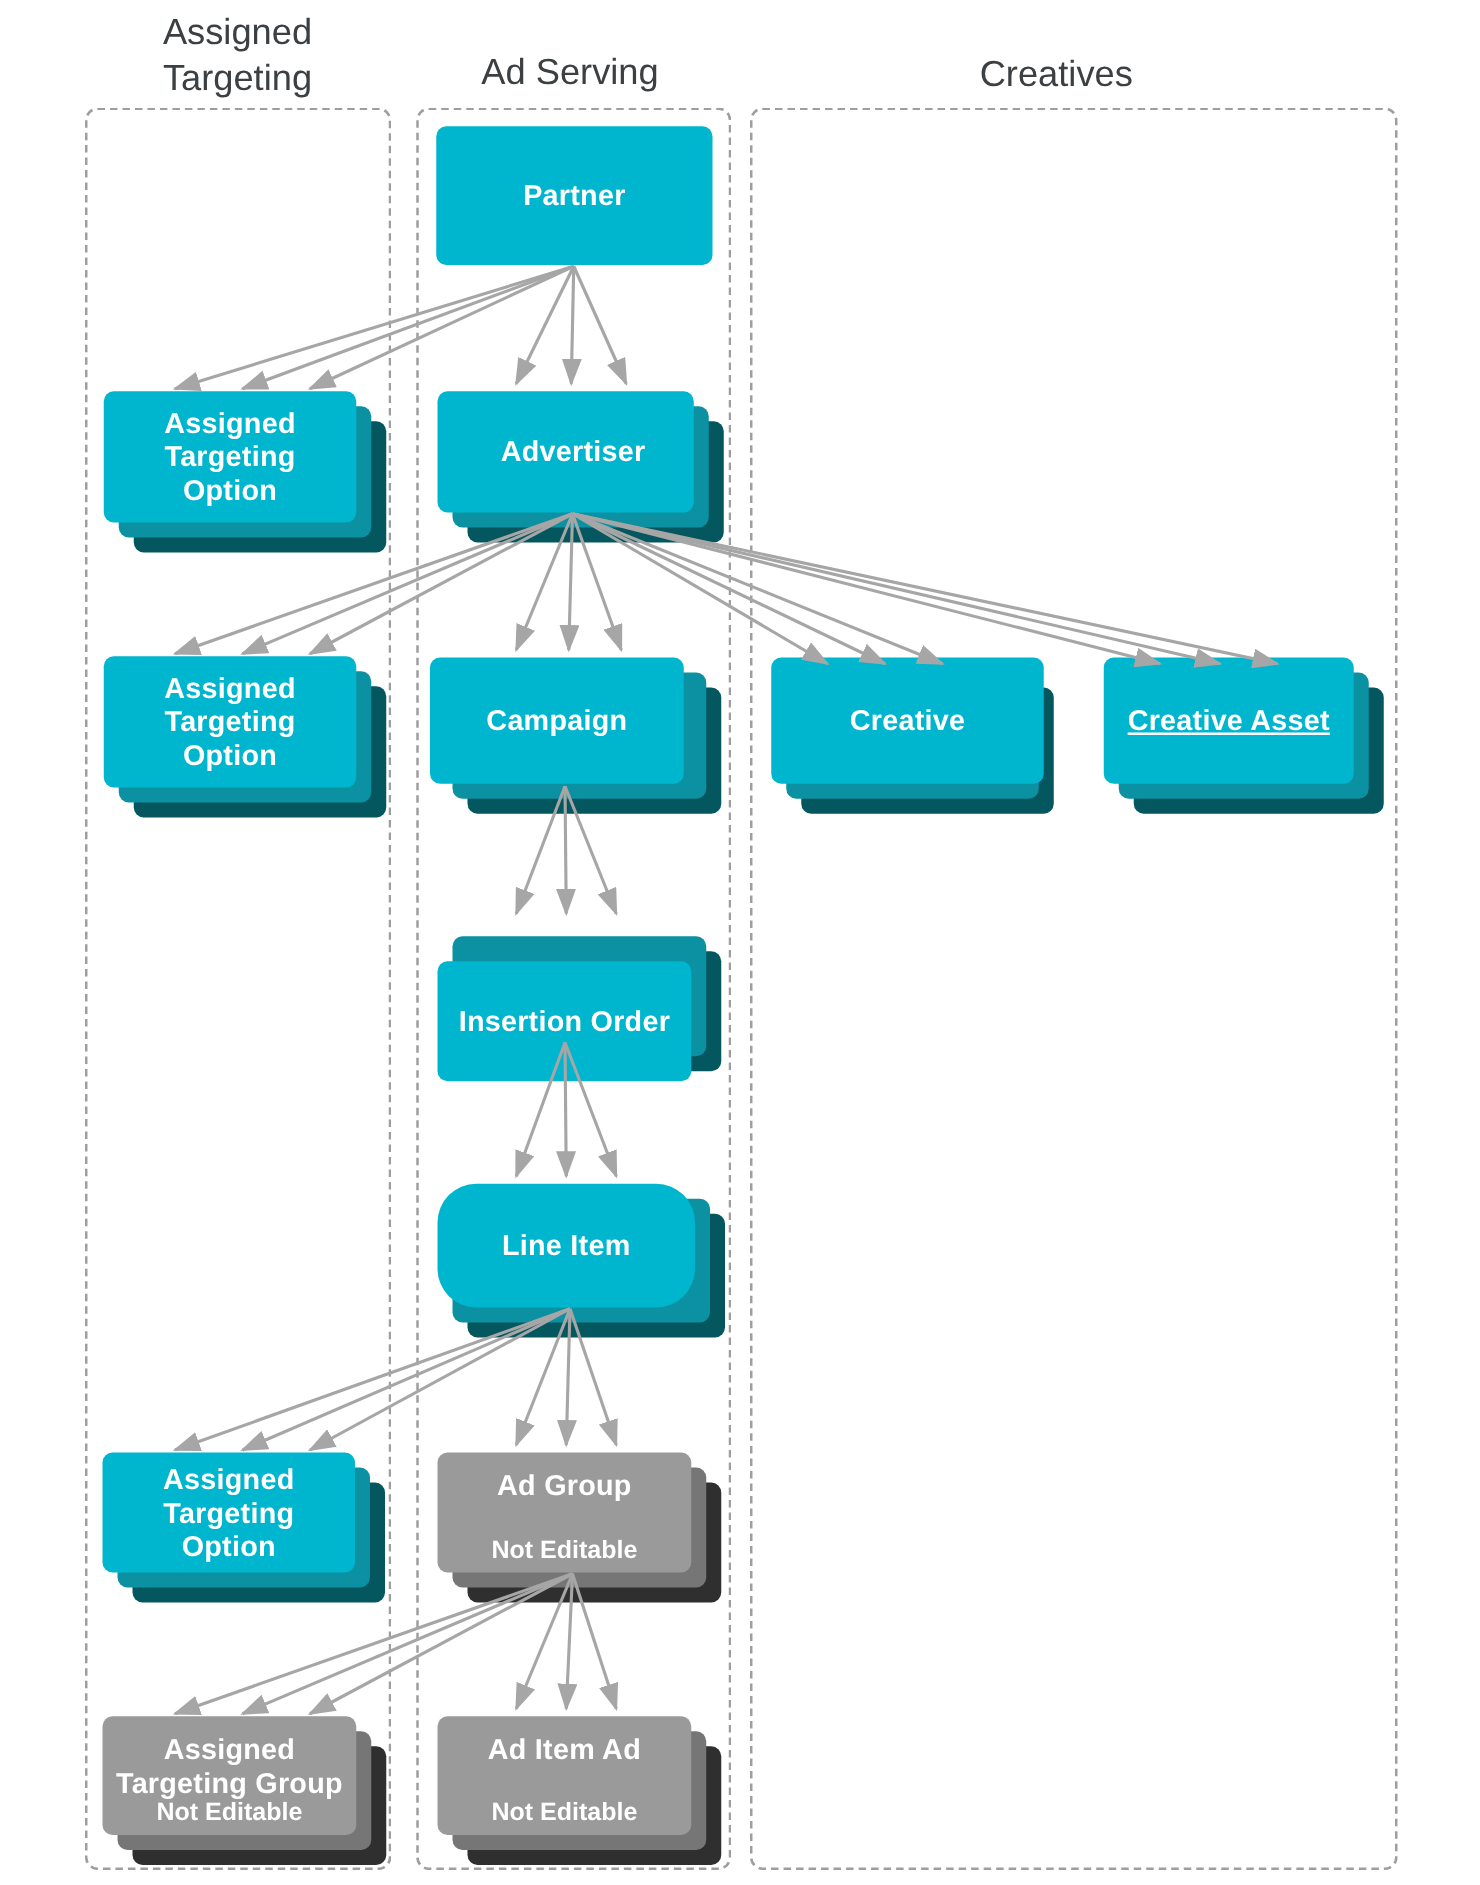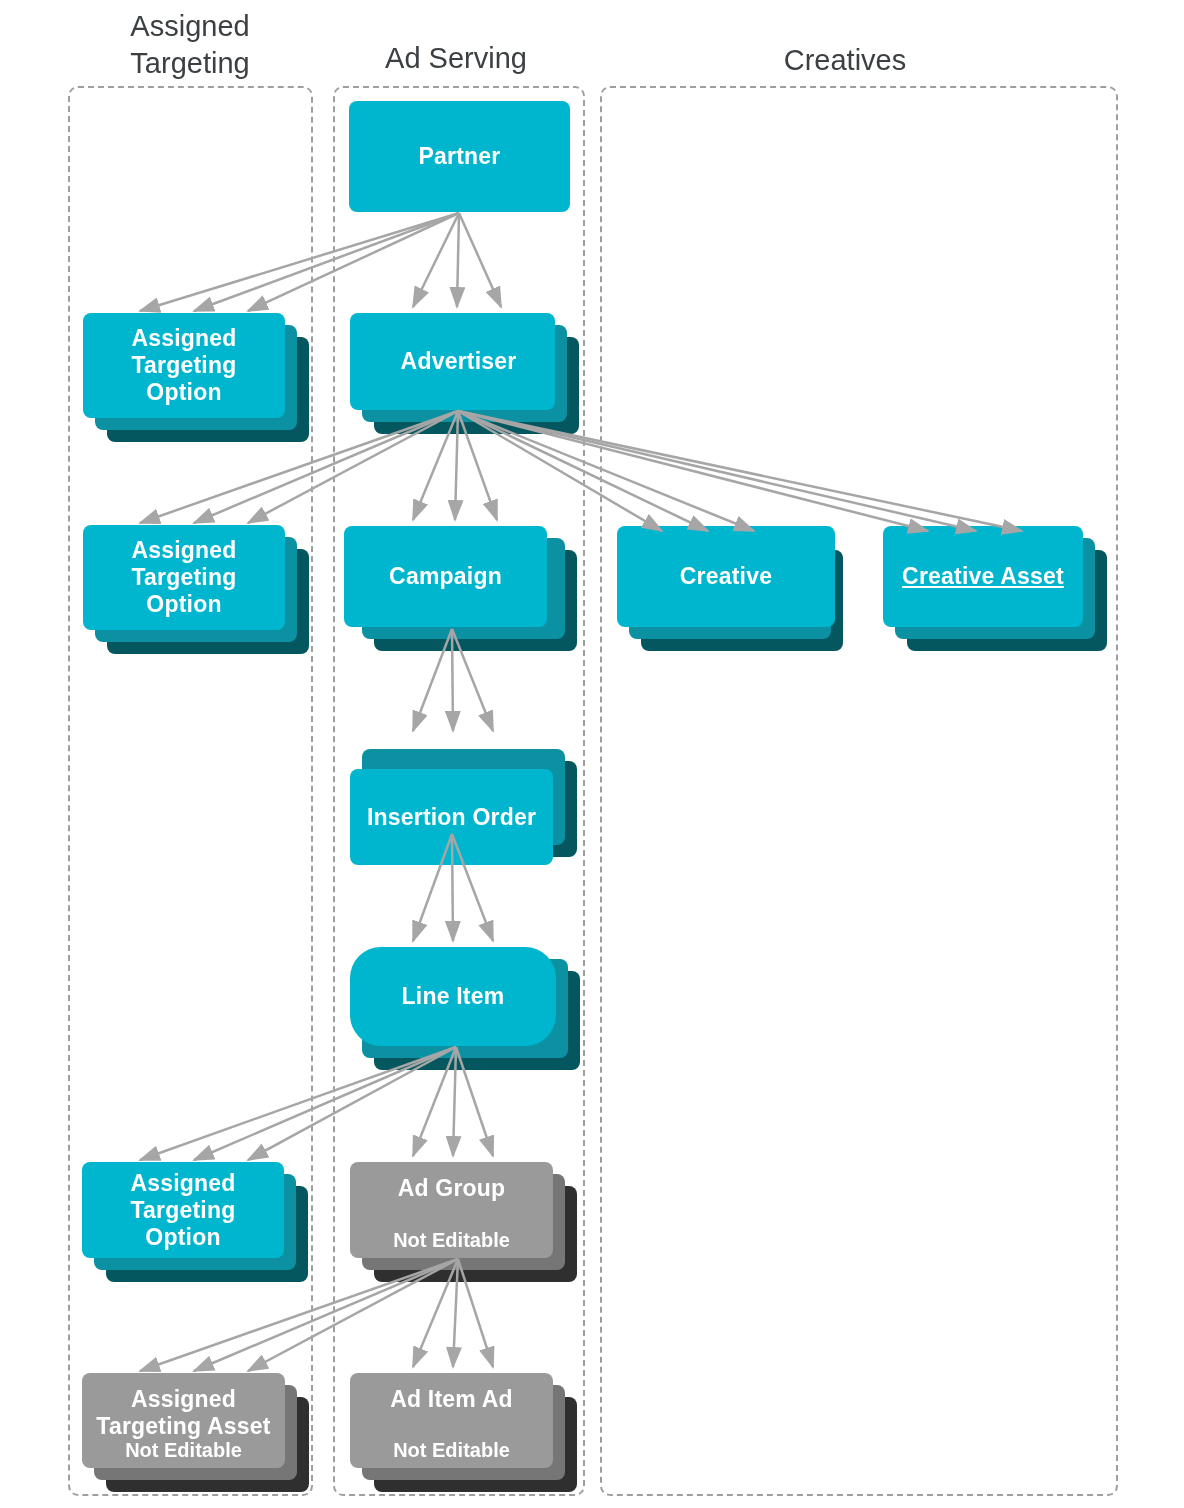--- a/index.html
+++ b/index.html
@@ -174,21 +174,21 @@
       <div class="node-label">
         <div>Ad Group</div>
       </div>
       <div class="node-sublabel">Not Editable</div>
     </div>
     <div class="node-layer layer-gray-dark" style="left: 106px; top: 1397px; width: 203px; height: 95px;"></div>
     <div class="node-layer layer-gray-mid" style="left: 94px; top: 1385px; width: 203px; height: 95px;"></div>
     <div class="node gray has-sub" style="left: 82px; top: 1373px; width: 203px; height: 95px;">
       <div class="node-label">
         <div>Assigned</div>
-        <div>Targeting Asset</div>
+        <div>Targeting Group</div>
       </div>
       <div class="node-sublabel">Not Editable</div>
     </div>
     <div class="node-layer layer-gray-dark" style="left: 374px; top: 1397px; width: 203px; height: 95px;"></div>
     <div class="node-layer layer-gray-mid" style="left: 362px; top: 1385px; width: 203px; height: 95px;"></div>
     <div class="node gray has-sub" style="left: 350px; top: 1373px; width: 203px; height: 95px;">
       <div class="node-label">
         <div>Ad Item Ad</div>
       </div>
       <div class="node-sublabel">Not Editable</div>

